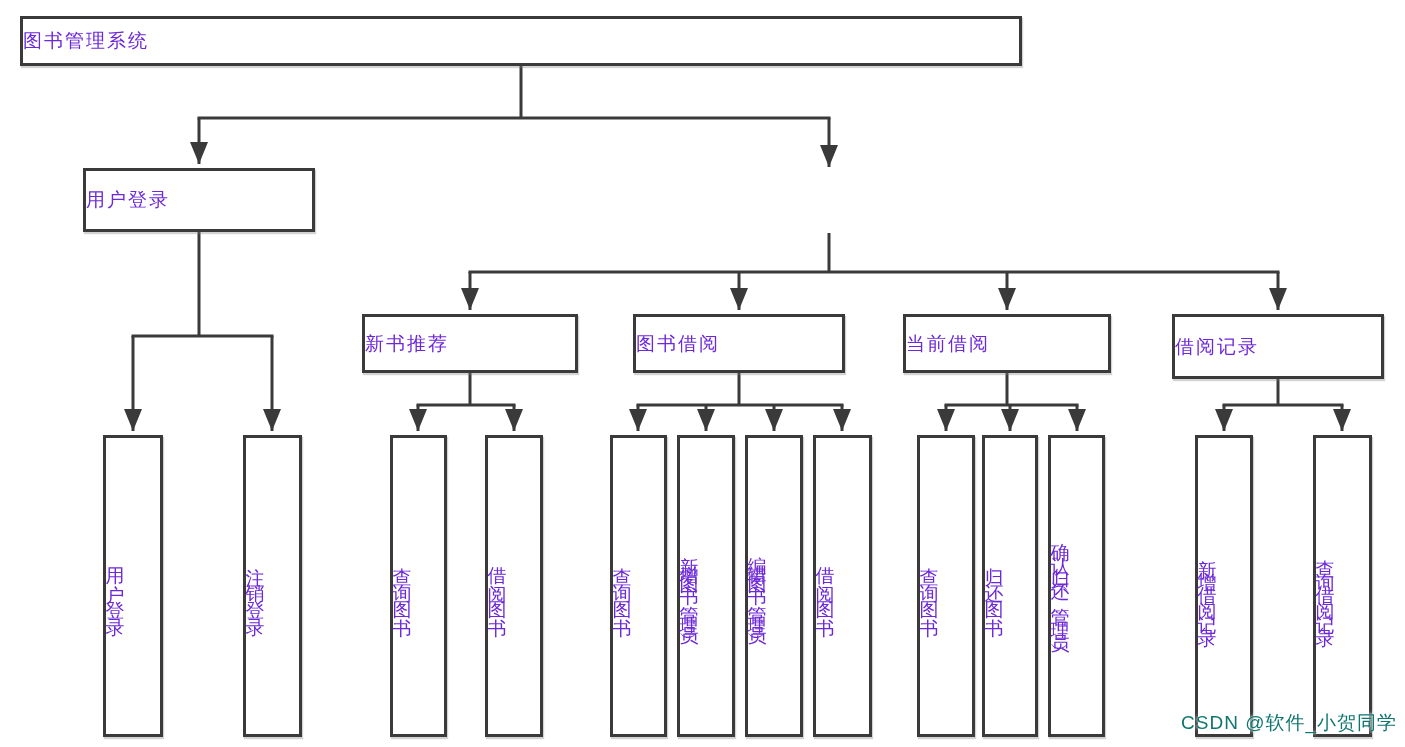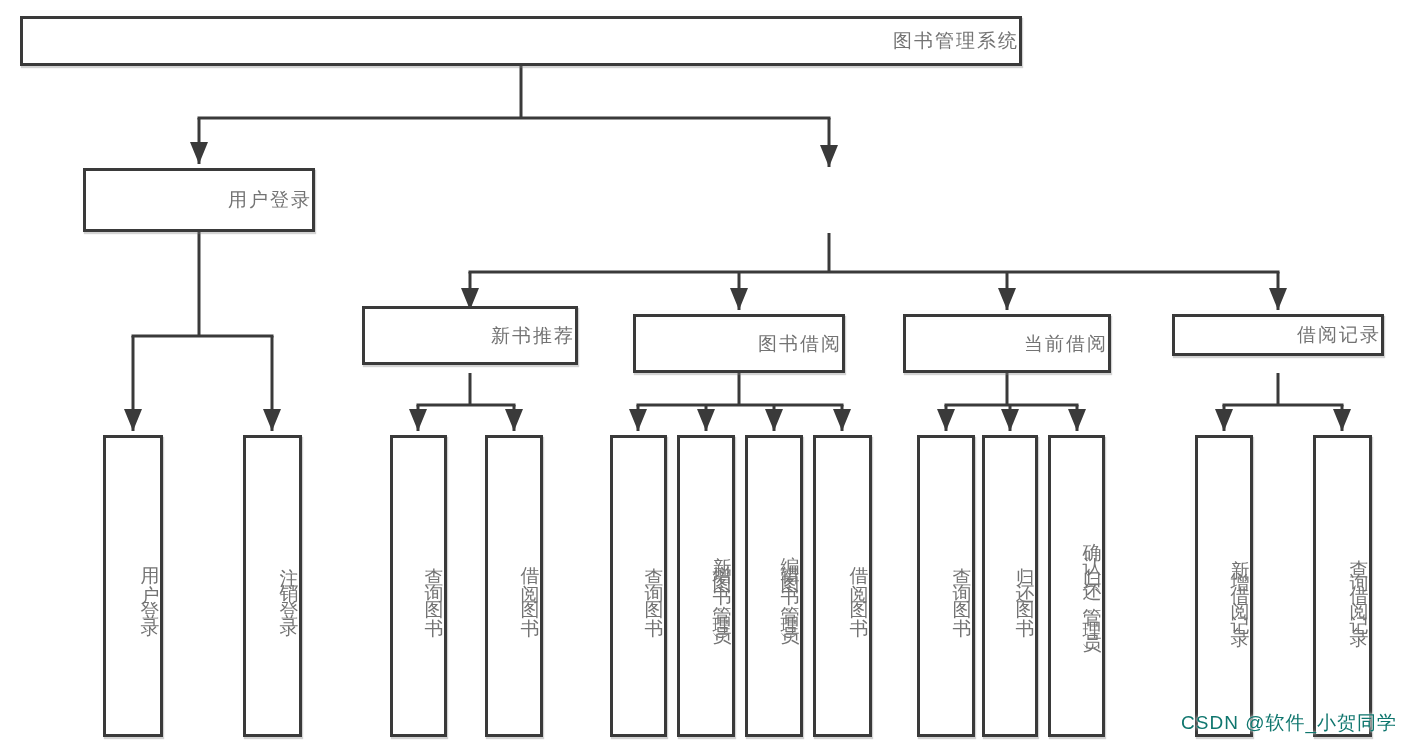--- a/index.html
+++ b/index.html
@@ -12,22 +12,22 @@
     overflow: hidden;
   }
   #wires { position: absolute; left: 0; top: 0; width: 1405px; height: 747px; }
   .box {
     position: absolute;
     box-sizing: border-box;
     background: #ffffff;
     border: 3px solid #3a3a3a;
     display: flex;
     align-items: center;
-    justify-content: flex-end;
-    color: #737373;
+    justify-content: flex-start;
+    color: #6d28d9;
     font-size: 19px;
     letter-spacing: 2px;
     box-shadow: 1px 2px 1px rgba(130,130,130,0.35);
     z-index: 2;
   }
   .leaf {
     top: 435px;
     height: 302px;
   }
   .leaf span {
@@ -37,24 +37,24 @@
     line-height: 1;
   }
   .leaf.ls6 span { letter-spacing: 14px; }
   .leaf.ls8 span { letter-spacing: 13px; text-orientation: mixed; }
   .leaf.ls9 span { letter-spacing: 10px; text-orientation: mixed; }
 
   
   #node-root           { left: 20px;   top: 16px;  width: 1002px; height: 50px; }
   #node-user-login     { left: 83px;   top: 168px; width: 232px;  height: 64px; }
   #node-book-mgmt      { left: 712px;  top: 171px; width: 233px;  height: 62px; }
-  #node-new-book-rec   { left: 362px;  top: 306px; width: 216px;  height: 59px; }
+  #node-new-book-rec   { left: 362px;  top: 314px; width: 216px;  height: 59px; }
   #node-book-borrow    { left: 633px;  top: 314px; width: 212px;  height: 59px; }
   #node-current-borrow { left: 903px;  top: 314px; width: 208px;  height: 59px; }
-  #node-borrow-records { left: 1172px; top: 314px; width: 212px;  height: 42px; }
+  #node-borrow-records { left: 1172px; top: 314px; width: 212px;  height: 65px; }
 
   #leaf-ul-0 { left: 103px;  width: 60px; }
   #leaf-ul-1 { left: 243px;  width: 59px; }
   #leaf-nb-0 { left: 390px;  width: 57px; }
   #leaf-nb-1 { left: 485px;  width: 58px; }
   #leaf-bb-0 { left: 610px;  width: 57px; }
   #leaf-bb-1 { left: 677px;  width: 58px; }
   #leaf-bb-2 { left: 745px;  width: 58px; }
   #leaf-bb-3 { left: 813px;  width: 59px; }
   #leaf-cb-0 { left: 917px;  width: 58px; }

